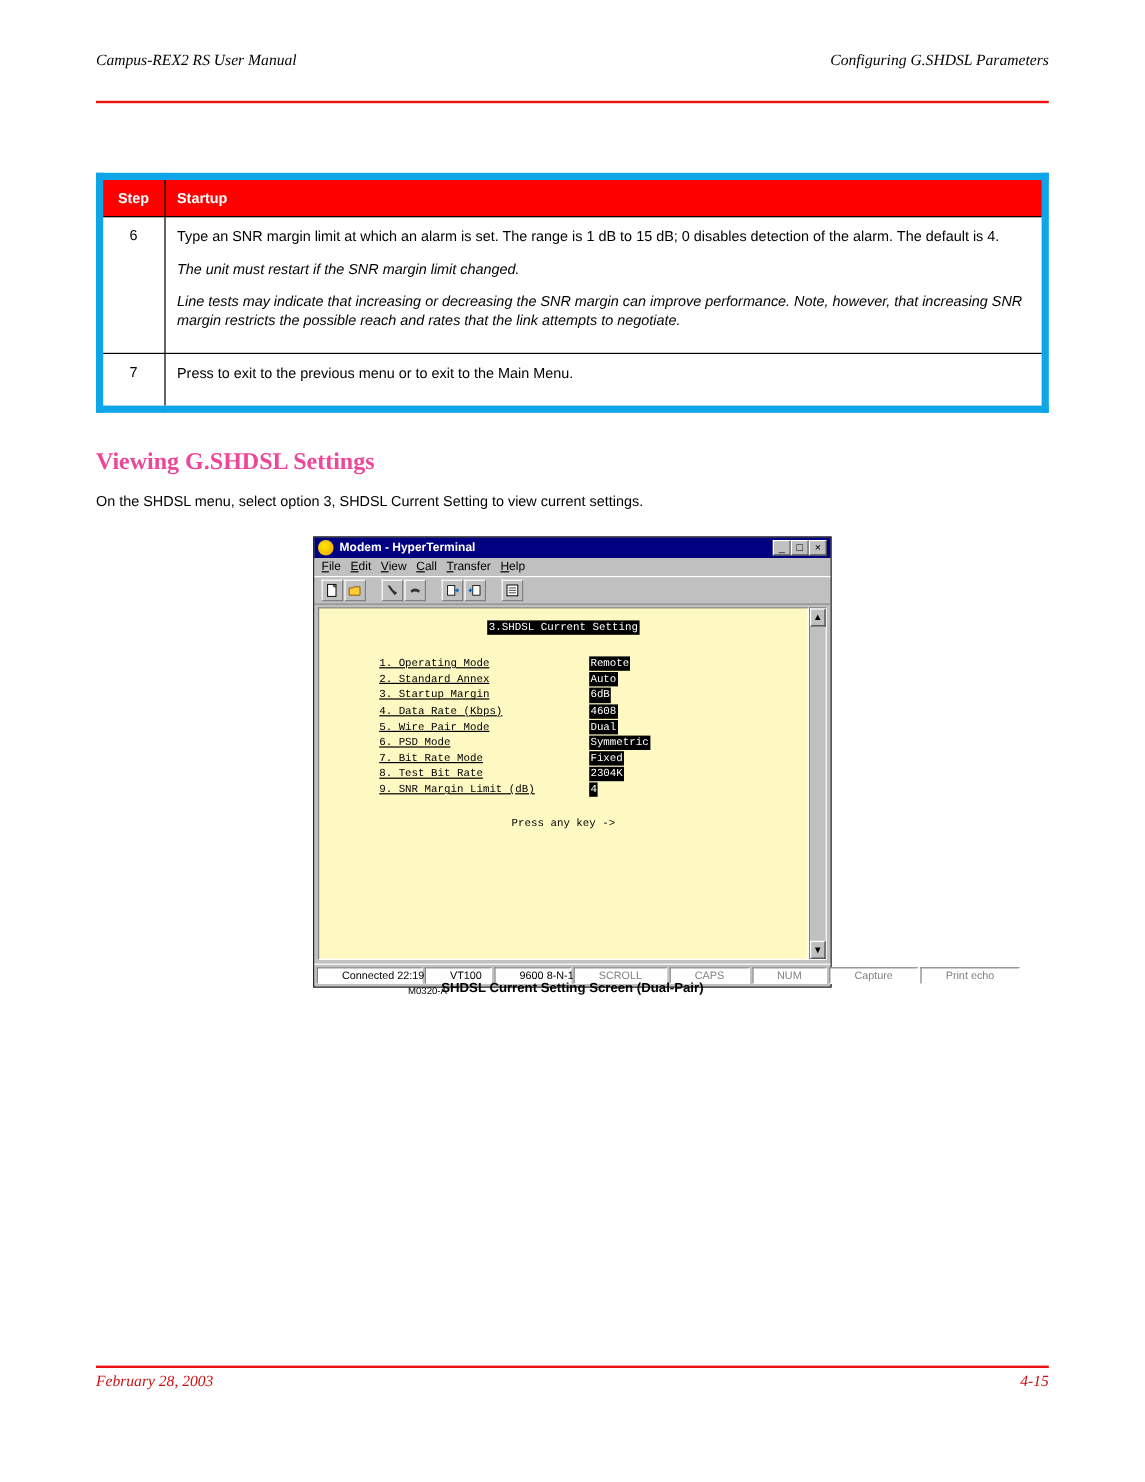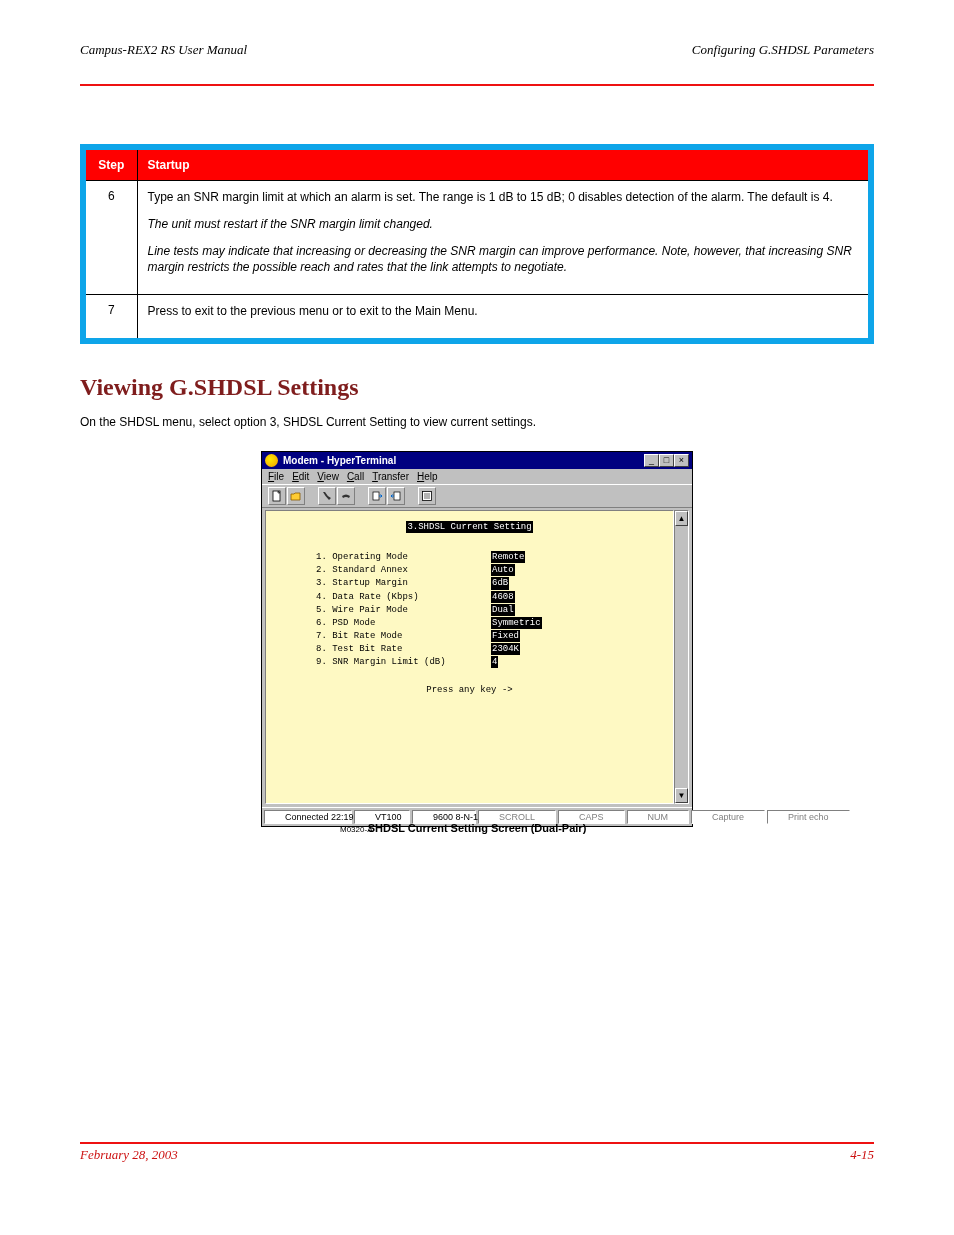--- a/index.html
+++ b/index.html
@@ -50,23 +50,23 @@
   .tbl .step-col {
     width: 54px;
     text-align: center;
     font-weight: normal;
   }
   .tbl td .para { margin: 0 0 10px 0; line-height: 1.4; }
   .tbl td .para.italic { font-style: italic; }
 
   .section-title {
     margin-top: 30px;
-    color: #7f1d1d;
+    color: #ec4899;
     font-weight: bold;
-    font-size: 24px;
+    font-size: 20px;
   }
   .body-text {
     margin-top: 12px;
     font-family: Arial, Helvetica, sans-serif;
     font-size: 12px;
     line-height: 1.5;
   }
   .figure-wrap {
     margin-top: 20px;
     display: flex;
@@ -162,21 +162,21 @@
   }
   .term-center { text-align: center; }
   .inv {
     background: #000;
     color: #fff;
     padding: 0 1px;
     display: inline-block;
   }
   .term-list { margin: 18px 0 0 42px; }
   .term-list .trow { display: flex; margin-bottom: 1px; }
-  .term-list .tlabel { width: 175px; white-space: pre; }
+  .term-list .tlabel { width: 175px; white-space: pre; text-decoration: underline; }
   .term-list .tval { }
   .press { text-align: center; margin-top: 16px; }
   .statusbar {
     display: flex;
     background: #c0c0c0;
     border-top: 1px solid #fff;
     padding: 2px 2px;
     gap: 2px;
     font-size: 9px;
     align-items: center;

